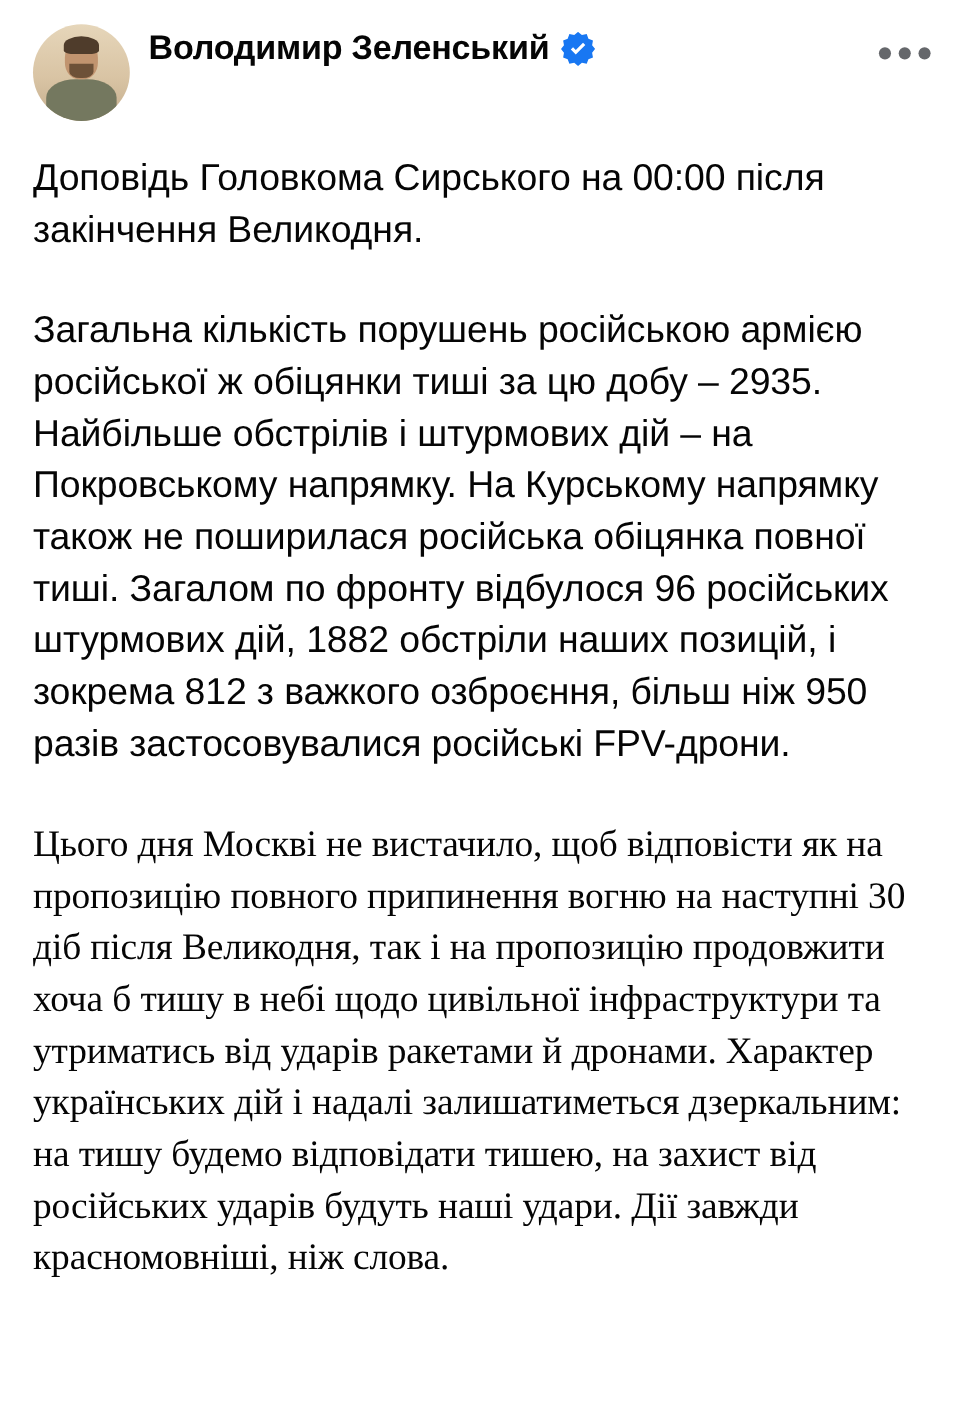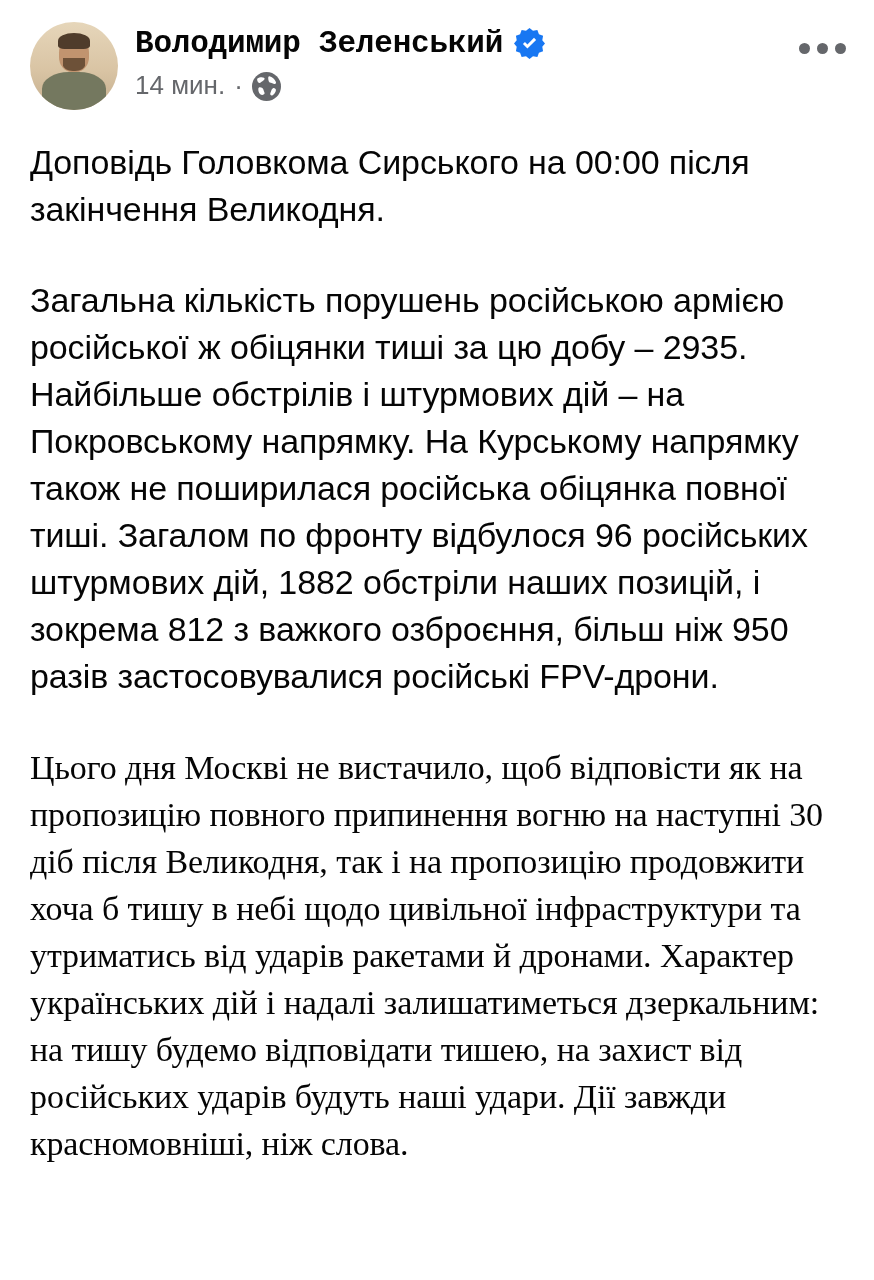--- a/index.html
+++ b/index.html
@@ -67,21 +67,20 @@
     display: flex;
     align-items: center;
     gap: 11px;
   }
   .name {
     font-size: 31px;
     font-weight: bold;
     color: #050505;
     letter-spacing: -0.2px;
     white-space: nowrap;
-    font-family: Liberation Mono, monospace;
   }
   .badge {
     width: 31px;
     height: 31px;
     display: inline-block;
     flex-shrink: 0;
   }
   .meta-row {
     display: flex;
     align-items: center;
@@ -153,33 +152,20 @@
     <div class="header-info">
       <div class="name-row">
         <span class="name">Володимир Зеленський</span>
         <span class="badge">
           <svg viewBox="0 0 24 24" width="31" height="31">
             <path fill="#1877f2" d="M12 0l2.7 2.2 3.4-.7 1.2 3.3 3.2 1.2-.6 3.4L24 12l-2.1 2.6.6 3.4-3.2 1.2-1.2 3.3-3.4-.7L12 24l-2.7-2.2-3.4.7-1.2-3.3-3.2-1.2.6-3.4L0 12l2.1-2.6-.6-3.4 3.2-1.2 1.2-3.3 3.4.7L12 0z"></path>
             <path fill="#ffffff" d="M10.4 15.9l-3.5-3.5 1.6-1.6 1.9 1.9 5.1-5.1 1.6 1.6-6.7 6.7z"></path>
           </svg>
         </span>
       </div>
-      <div class="meta-row">
-        <span>14 мин.</span>
-        <span class="meta-sep">·</span>
-        <span class="globe">
-          <svg viewBox="0 0 16 16" width="29" height="29">
-            <circle cx="8" cy="8" r="8" fill="#65676b"></circle>
-            <path fill="#ffffff" d="M3 3.6c1-.7 2.6-1 3.6-.4.8.4.2 1.3-.5 1.6-.9.4-1.3 1.3-2.1 1.2-.8 0-1.5-1.9-1-2.4z"></path>
-            <path fill="#ffffff" d="M9.6 2.4c1.5.3 3 1.6 3.6 3.1.3.8-.6 1.4-1.3 1-.8-.5-2.2-.3-2.6-1.2-.3-.9-.7-3 .3-2.9z"></path>
-            <path fill="#ffffff" d="M4.4 8.4c.9 0 1.9.7 2 1.6.1.8.9 1.5.4 2.2-.5.7-1.8.5-2.4-.1-.8-.8-1-2-.9-3 .1-.4.5-.7.9-.7z"></path>
-            <path fill="#ffffff" d="M11.6 8.9c.8-.2 1.7.4 1.6 1.2-.1 1.1-1 2.3-2 2.8-.7.3-1.4-.5-1.1-1.2.4-.9.6-2.5 1.5-2.8z"></path>
-          </svg>
-        </span>
-      </div>
     </div>
 
     <button class="more-btn">
       <span class="dot"></span>
       <span class="dot"></span>
       <span class="dot"></span>
     </button>
   </div>
 
   <div class="body-text">

